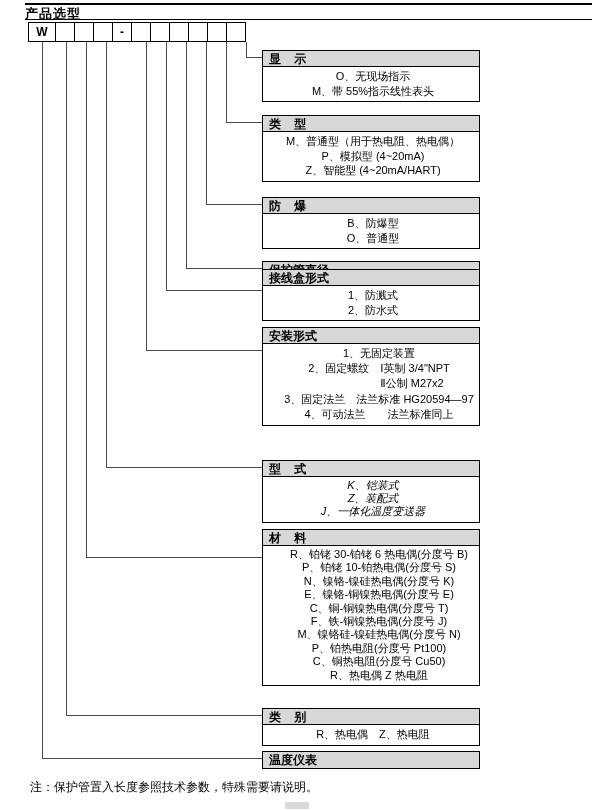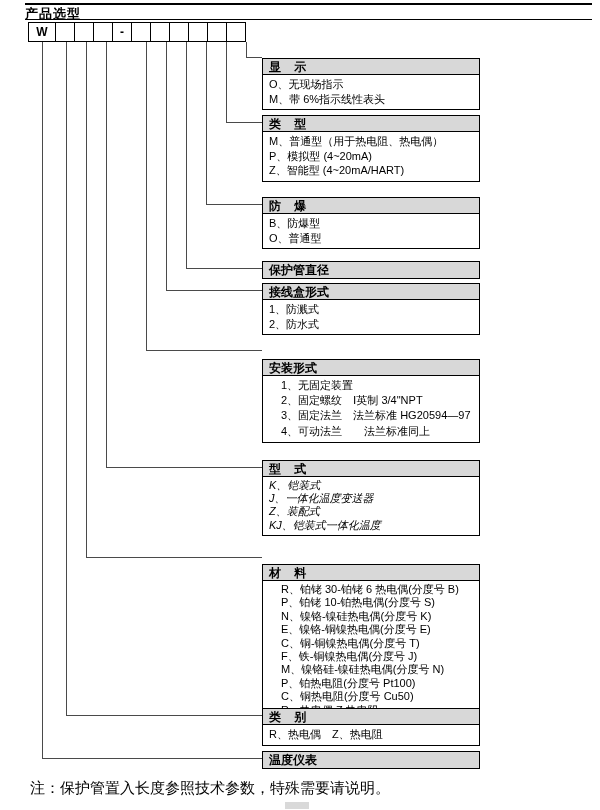--- a/index.html
+++ b/index.html
@@ -21,26 +21,26 @@
 
   .connector { position:absolute; border-left:1px solid #4a4a4a; border-bottom:1px solid #4a4a4a; }
 
   .section { position:absolute; left:262px; width:218px; border:1px solid #000; background:#fff; }
   .section-header {
     background:#d8d8d8; height:16px; line-height:16px; padding-left:6px;
     font-size:12px; font-weight:bold; white-space:pre;
   }
   .section-header.with-body { border-bottom:1px solid #000; }
   .section-body { padding:2px 2px 3px 6px; font-size:11px; line-height:14.5px; }
-  .item-line { white-space:pre; }
+  .item-line { white-space:pre;text-align:center; }
   #sec-material .section-body { line-height:13.4px;margin-left:12px; }
   #sec-installation .section-body { line-height:15.2px;margin-left:12px; }
   #sec-model .section-body { line-height:13.2px;font-style:italic; }
 
-  .page-note { position:absolute; left:30px; top:779px; font-size:15px; white-space:pre; }
+  .page-note { position:absolute; left:30px; top:779px; font-size:12px; white-space:pre; }
   .footer-fragment { position:absolute; left:285px; top:802px; width:24px; height:7px; background:#d9d9d9; }
 </style>
 </head>
 <body>
 
 <div id="page">
 
   <div class="top-rule"></div>
   <div class="page-title">产品选型</div>
   <div class="title-rule"></div>
@@ -63,25 +63,25 @@
   <div class="connector" style="left:226px; top:42px; width:36px;  height:81px;"></div>
   <div class="connector" style="left:206px; top:42px; width:56px;  height:163px;"></div>
   <div class="connector" style="left:186px; top:42px; width:76px;  height:227px;"></div>
   <div class="connector" style="left:166px; top:42px; width:96px;  height:249px;"></div>
   <div class="connector" style="left:146px; top:42px; width:116px; height:309px;"></div>
   <div class="connector" style="left:106px; top:42px; width:156px; height:426px;"></div>
   <div class="connector" style="left:86px;  top:42px; width:176px; height:516px;"></div>
   <div class="connector" style="left:66px;  top:42px; width:196px; height:674px;"></div>
   <div class="connector" style="left:42px;  top:42px; width:220px; height:717px;"></div>
 
-  <div class="section" id="sec-display" style="top:58px">
+  <div class="section" id="sec-display" style="top:50px">
     <div class="section-header with-body">显    示</div>
     <div class="section-body">
         <div class="item-line">O、无现场指示</div>
-        <div class="item-line">M、带 6%指示线性表头</div>
+        <div class="item-line">M、带 55%指示线性表头</div>
       </div>
   </div>
 
   <div class="section" id="sec-type" style="top:115px">
     <div class="section-header with-body">类    型</div>
     <div class="section-body">
         <div class="item-line">M、普通型（用于热电阻、热电偶）</div>
         <div class="item-line">P、模拟型 (4~20mA)</div>
         <div class="item-line">Z、智能型 (4~20mA/HART)</div>
       </div>
@@ -92,49 +92,49 @@
     <div class="section-body">
         <div class="item-line">B、防爆型</div>
         <div class="item-line">O、普通型</div>
       </div>
   </div>
 
   <div class="section" id="sec-tube" style="top:261px">
     <div class="section-header">保护管直径</div>
   </div>
 
-  <div class="section" id="sec-junction" style="top:283px">
+  <div class="section" id="sec-junction" style="top:269px">
     <div class="section-header with-body">接线盒形式</div>
     <div class="section-body">
         <div class="item-line">1、防溅式</div>
         <div class="item-line">2、防水式</div>
       </div>
   </div>
 
-  <div class="section" id="sec-installation" style="top:359px">
+  <div class="section" id="sec-installation" style="top:327px">
     <div class="section-header with-body">安装形式</div>
     <div class="section-body">
         <div class="item-line">1、无固定装置</div>
         <div class="item-line">2、固定螺纹　Ⅰ英制 3/4"NPT</div>
+        <div class="item-line">　　　　　　Ⅱ公制 M27x2</div>
         <div class="item-line">3、固定法兰　法兰标准 HG20594—97</div>
         <div class="item-line">4、可动法兰　　法兰标准同上</div>
       </div>
   </div>
 
   <div class="section" id="sec-model" style="top:460px">
     <div class="section-header with-body">型    式</div>
     <div class="section-body">
         <div class="item-line">K、铠装式</div>
+        <div class="item-line">Z、装配式</div>
         <div class="item-line">J、一体化温度变送器</div>
-        <div class="item-line">Z、装配式</div>
-        <div class="item-line">KJ、铠装式一体化温度</div>
       </div>
   </div>
 
-  <div class="section" id="sec-material" style="top:564px">
+  <div class="section" id="sec-material" style="top:529px">
     <div class="section-header with-body">材    料</div>
     <div class="section-body">
         <div class="item-line">R、铂铑 30-铂铑 6 热电偶(分度号 B)</div>
         <div class="item-line">P、铂铑 10-铂热电偶(分度号 S)</div>
         <div class="item-line">N、镍铬-镍硅热电偶(分度号 K)</div>
         <div class="item-line">E、镍铬-铜镍热电偶(分度号 E)</div>
         <div class="item-line">C、铜-铜镍热电偶(分度号 T)</div>
         <div class="item-line">F、铁-铜镍热电偶(分度号 J)</div>
         <div class="item-line">M、镍铬硅-镍硅热电偶(分度号 N)</div>
         <div class="item-line">P、铂热电阻(分度号 Pt100)</div>

